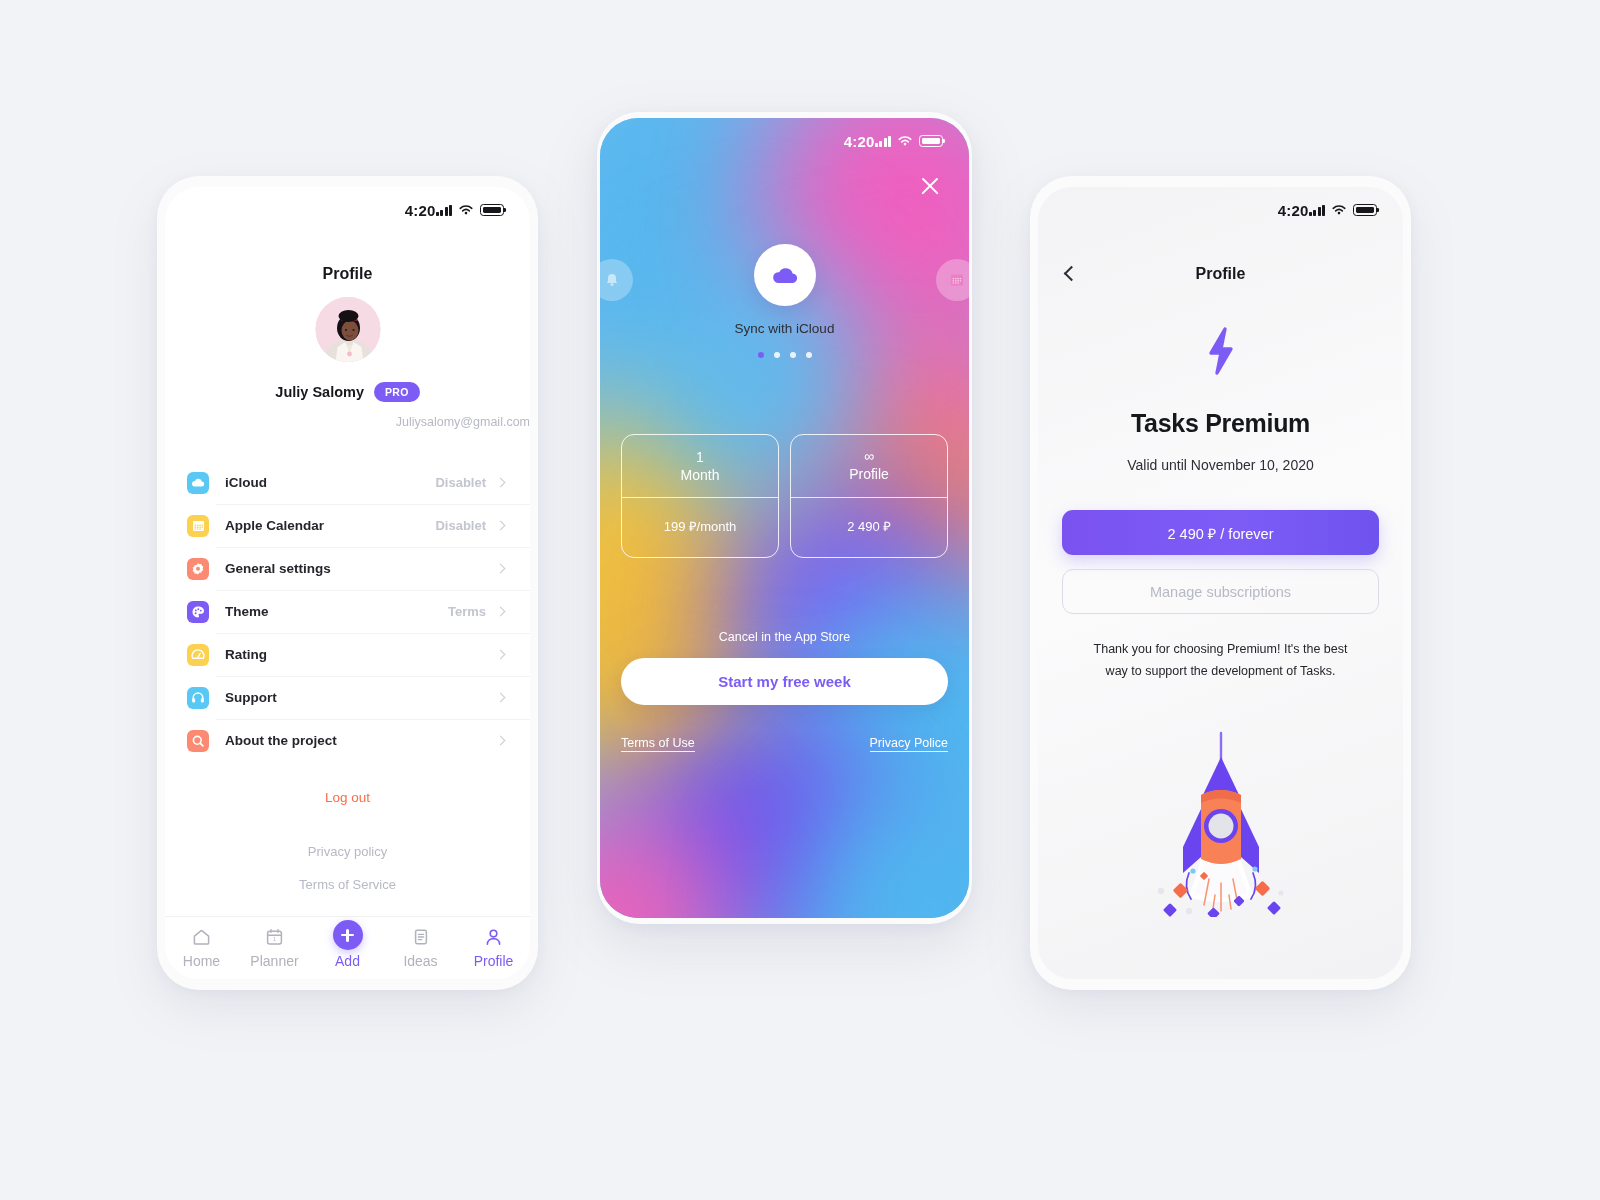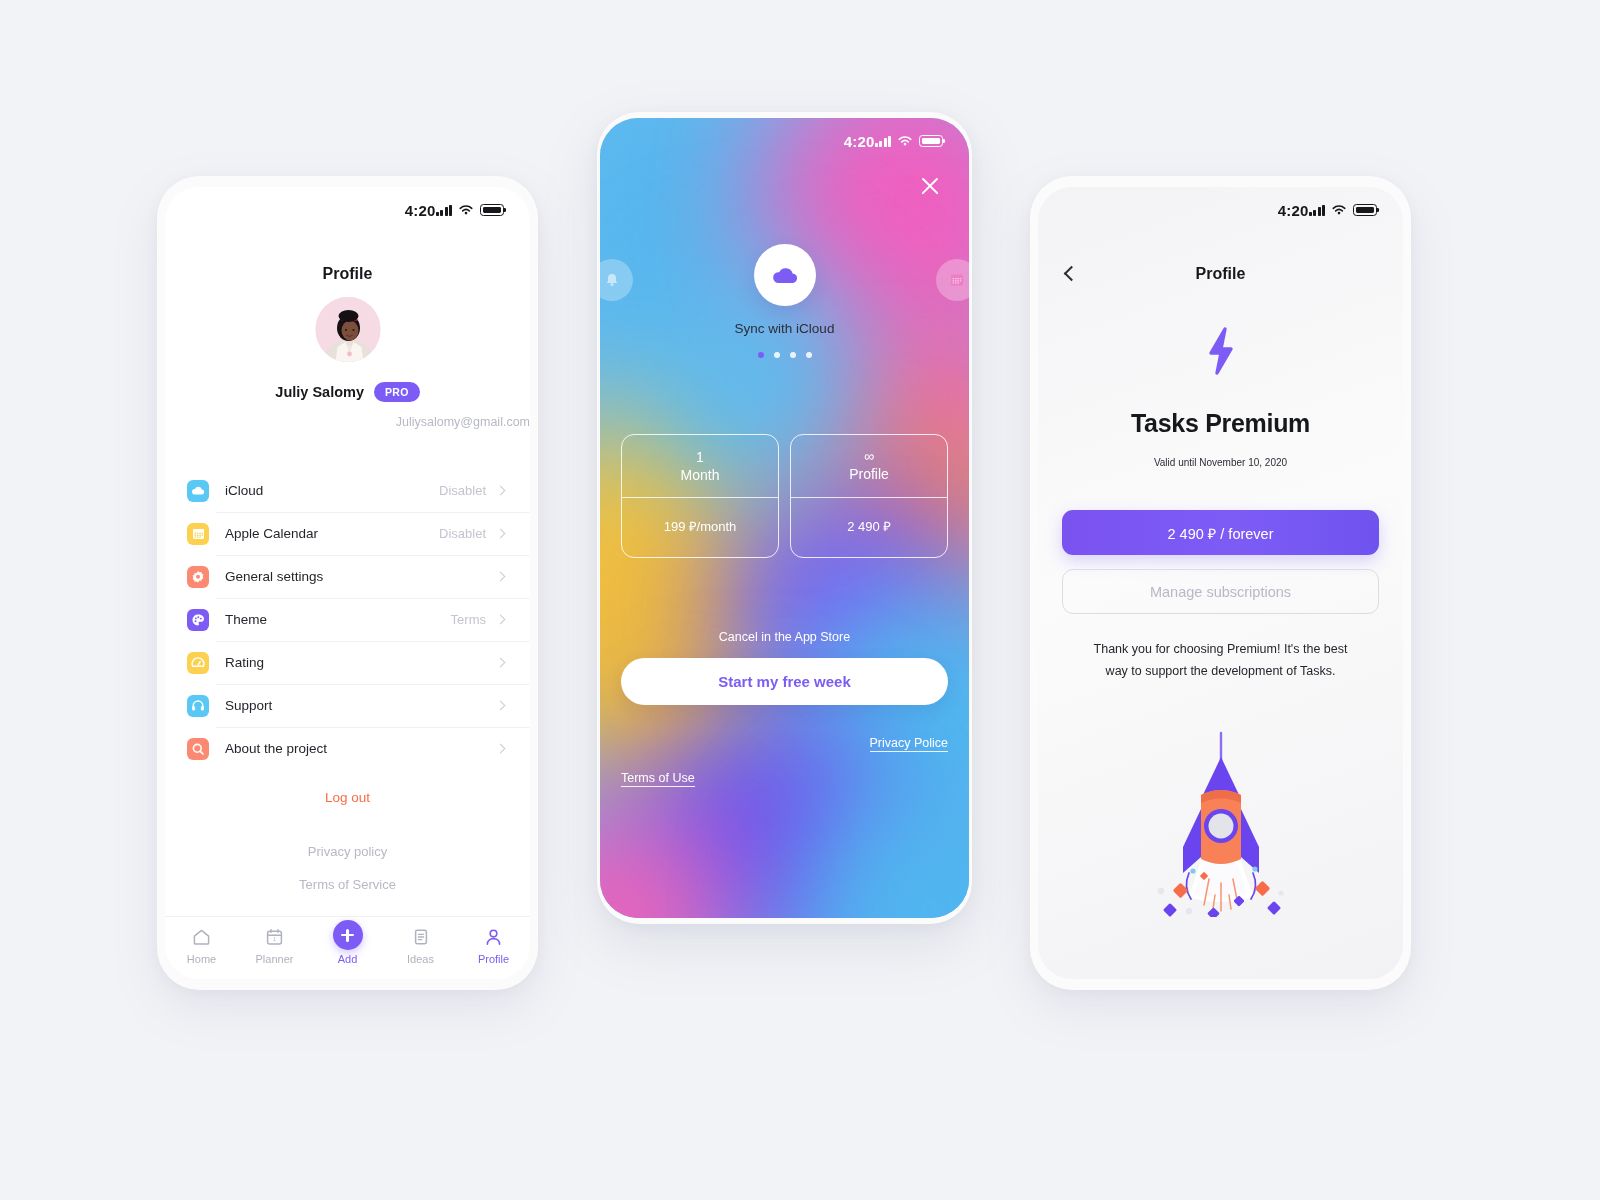--- a/index.html
+++ b/index.html
@@ -85,21 +85,21 @@
   }
   .username { font-size:14.5px; font-weight:bold; color:#17181c; }
   .pro-badge {
     background:#7c5cf5; color:#fff; font-size:10.5px; font-weight:bold;
     padding:4px 11px; border-radius:11px; letter-spacing:.3px;
   }
   .email {
     position:absolute; top:228px; left:0; width:100%; text-align:right;
     font-size:12.5px; color:#b7b9c4;
   }
-  .settings-list { position:absolute; top:282px; left:0; width:100%; }
+  .settings-list { position:absolute; top:274px; left:0; width:100%;font-weight:bold; }
   .srow {
     display:flex; align-items:center; height:43px; padding:0 26px 0 22px;
     position:relative;
   }
   .srow + .srow::before {
     content:''; position:absolute; left:51px; right:0; top:0; height:1px;
     background:#f2f2f5;
   }
   .sicon {
     width:22px; height:22px; border-radius:6px; flex:none;
@@ -117,21 +117,21 @@
             font-size:13px; color:#b7b9c4; }
   .legal-b { position:absolute; top:690px; left:0; width:100%; text-align:center;
             font-size:13px; color:#b7b9c4; }
   .tabbar {
     position:absolute; bottom:0; left:0; width:100%; height:63px;
     border-top:1px solid #f1f1f4; display:flex; align-items:flex-start;
     padding-top:9px; background:#fff;
   }
   .tab { flex:1; display:flex; flex-direction:column; align-items:center; gap:5px; }
   .tab-ico { height:22px; display:flex; align-items:center; justify-content:center; }
-  .tab-lbl { font-size:11px; color:#b0b2bd; }
+  .tab-lbl { font-size:14px; color:#b0b2bd; }
   .tab.active .tab-lbl { color:#7c5cf5; }
   .add-circle {
     width:30px; height:30px; border-radius:50%; background:#7c5cf5;
     display:flex; align-items:center; justify-content:center; margin-top:-4px;
     box-shadow:0 3px 9px rgba(124,92,245,.35);
   }
   .add-circle::before { content:''; position:absolute; width:13px; height:2.2px; background:#fff; border-radius:2px; }
   .add-circle::after { content:''; position:absolute; width:2.2px; height:13px; background:#fff; border-radius:2px; }
 
   
@@ -200,40 +200,40 @@
   .cta-btn {
     position:absolute; top:540px; left:21px; right:21px; height:47px;
     background:#fff; border-radius:24px; display:flex; align-items:center;
     justify-content:center; font-size:15px; font-weight:bold; color:#7c5cf5;
     box-shadow:0 6px 18px rgba(60,40,130,.10);
   }
   .link-l, .link-r {
     position:absolute; top:618px; font-size:12.5px; color:#fff;
     border-bottom:1.1px solid rgba(255,255,255,.9); padding-bottom:1px;
   }
-  .link-l { left:21px;margin-top:35px; } .link-r { right:21px; }
+  .link-l { left:21px; } .link-r { right:21px; }
 
   
   .back-chev {
     position:absolute; left:28px; top:81px; width:11px; height:11px;
     border-left:2px solid #2d2e36; border-bottom:2px solid #2d2e36;
     transform:rotate(45deg);
   }
   .p3-title {
     position:absolute; top:78px; left:0; width:100%; text-align:center;
     font-size:16px; font-weight:bold; color:#17181c;
   }
   .bolt { position:absolute; top:140px; left:0; width:100%; display:flex; justify-content:center; }
   .p3-h1 {
     position:absolute; top:222px; left:0; width:100%; text-align:center;
     font-size:25px; font-weight:bold; color:#17181c; letter-spacing:-.3px;
   }
   .p3-valid {
     position:absolute; top:270px; left:0; width:100%; text-align:center;
-    font-size:10px; color:#2d2e36;
+    font-size:14px; color:#2d2e36;
   }
   .buy-btn {
     position:absolute; top:323px; left:24px; right:24px; height:45px;
     background:linear-gradient(90deg,#7a52f0 0%,#7d5cf6 55%,#6f53ef 100%);
     border-radius:11px; display:flex; align-items:center; justify-content:center;
     font-size:14.5px; color:#fff; box-shadow:0 6px 16px rgba(124,92,245,.25);
   }
   .manage-btn {
     position:absolute; top:382px; left:24px; right:24px; height:45px;
     border:1.2px solid #dcdde4; border-radius:11px;

